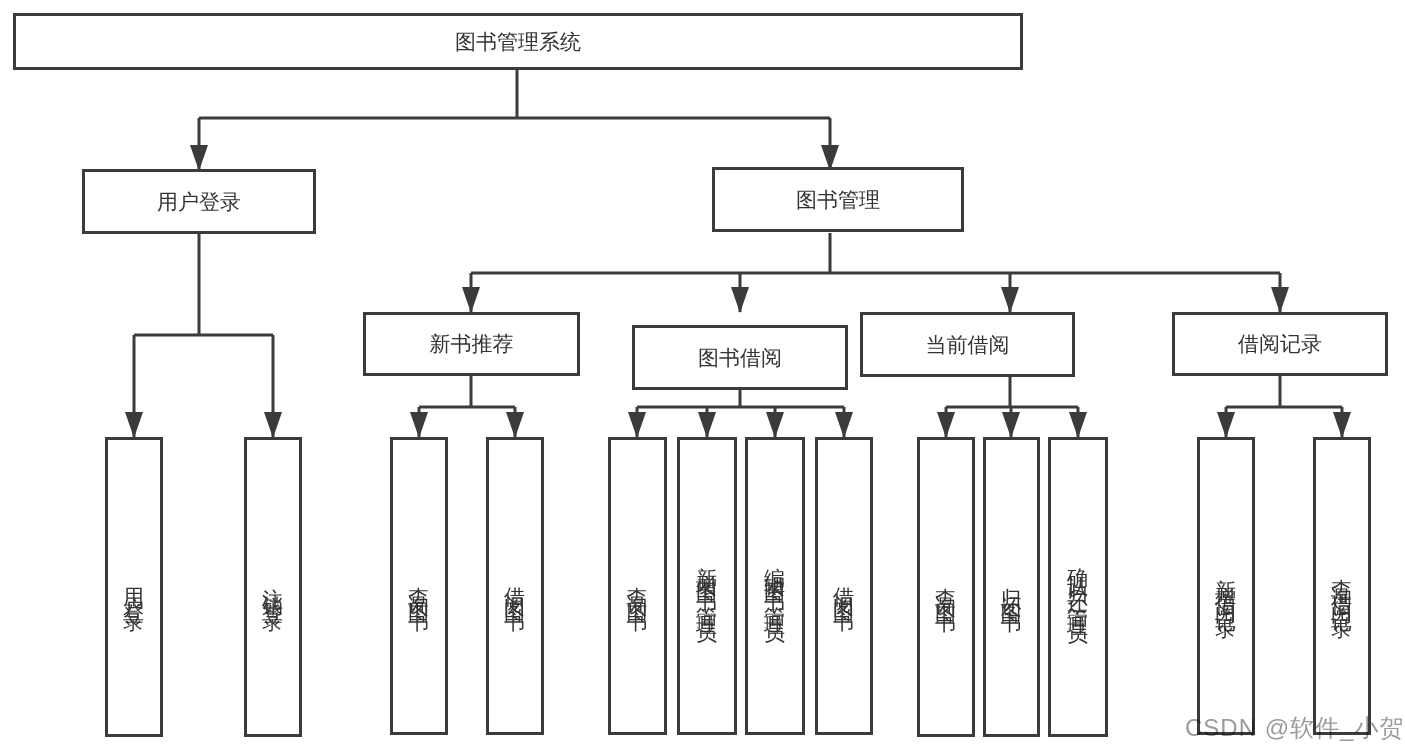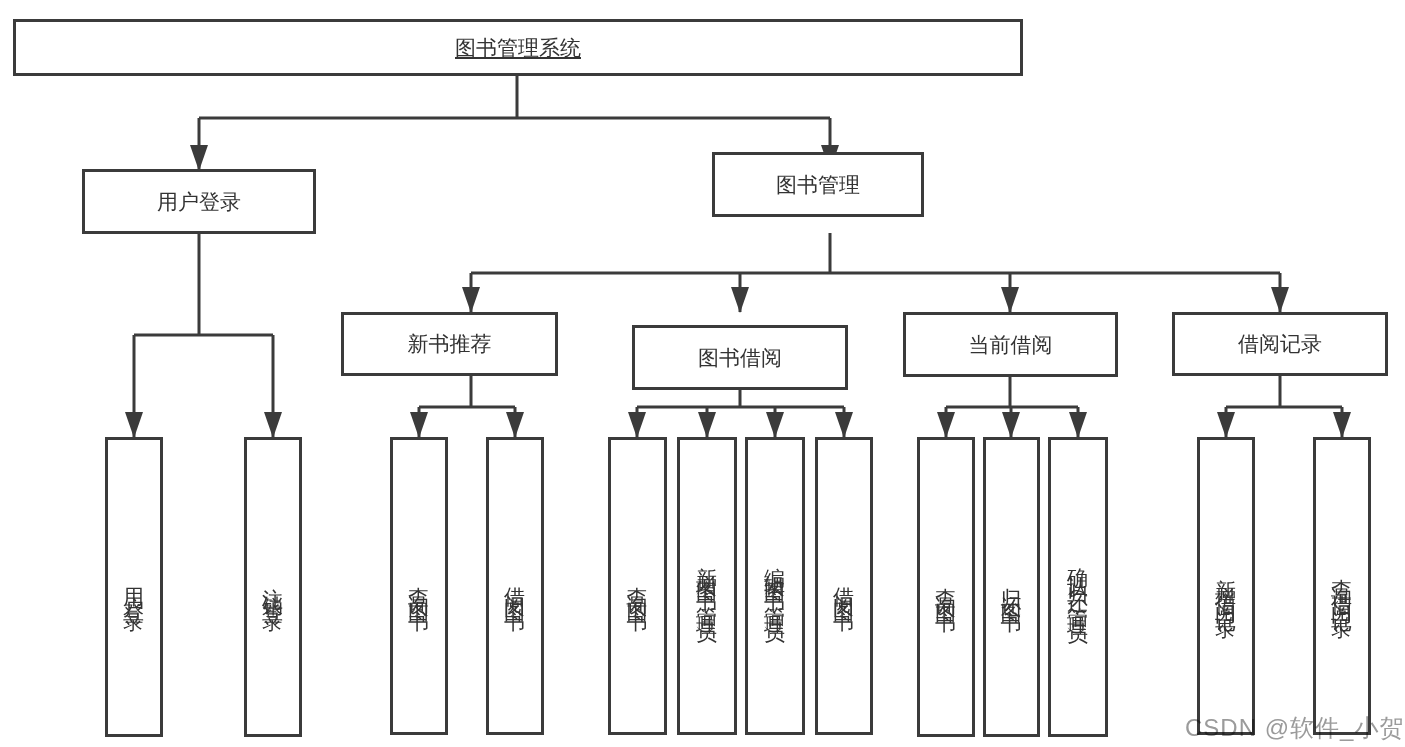--- a/index.html
+++ b/index.html
@@ -76,28 +76,28 @@
         <path d="M1078 407 V437" marker-end="url(#arr)"></path>
       </g>
       <g>
         <path d="M1280 376 V407 M1226 407 H1342"></path>
         <path d="M1226 407 V437" marker-end="url(#arr)"></path>
         <path d="M1342 407 V437" marker-end="url(#arr)"></path>
       </g>
     </g>
   </svg>
 
-  <div class="node" style="left:13px;top:19px;width:1010px;height:57px;text-decoration:underline;">图书管理系统</div>
+  <div class="node" style="left:13px;top:13px;width:1010px;height:57px;">图书管理系统</div>
 
   <div class="node" style="left:82px;top:169px;width:234px;height:65px;">用户登录</div>
-  <div class="node" style="left:712px;top:152px;width:212px;height:65px;">图书管理</div>
+  <div class="node" style="left:712px;top:167px;width:252px;height:65px;">图书管理</div>
 
-  <div class="node" style="left:341px;top:312px;width:217px;height:64px;">新书推荐</div>
+  <div class="node" style="left:363px;top:312px;width:217px;height:64px;">新书推荐</div>
   <div class="node" style="left:632px;top:312px;width:216px;height:65px;margin-top:13px;">图书借阅</div>
-  <div class="node" style="left:903px;top:312px;width:215px;height:65px;">当前借阅</div>
+  <div class="node" style="left:860px;top:312px;width:215px;height:65px;">当前借阅</div>
   <div class="node" style="left:1172px;top:312px;width:216px;height:64px;">借阅记录</div>
 
   <div class="node vnode" style="left:105px;top:437px;width:58px;height:300px;">用户登录</div>
   <div class="node vnode" style="left:244px;top:437px;width:58px;height:300px;">注销登录</div>
 
   <div class="node vnode" style="left:390px;top:437px;width:58px;height:298px;">查询图书</div>
   <div class="node vnode" style="left:486px;top:437px;width:58px;height:298px;">借阅图书</div>
 
   <div class="node vnode" style="left:608px;top:437px;width:59px;height:298px;">查询图书</div>
   <div class="node vnode" style="left:677px;top:437px;width:60px;height:298px;">新增图书（管理员）</div>

